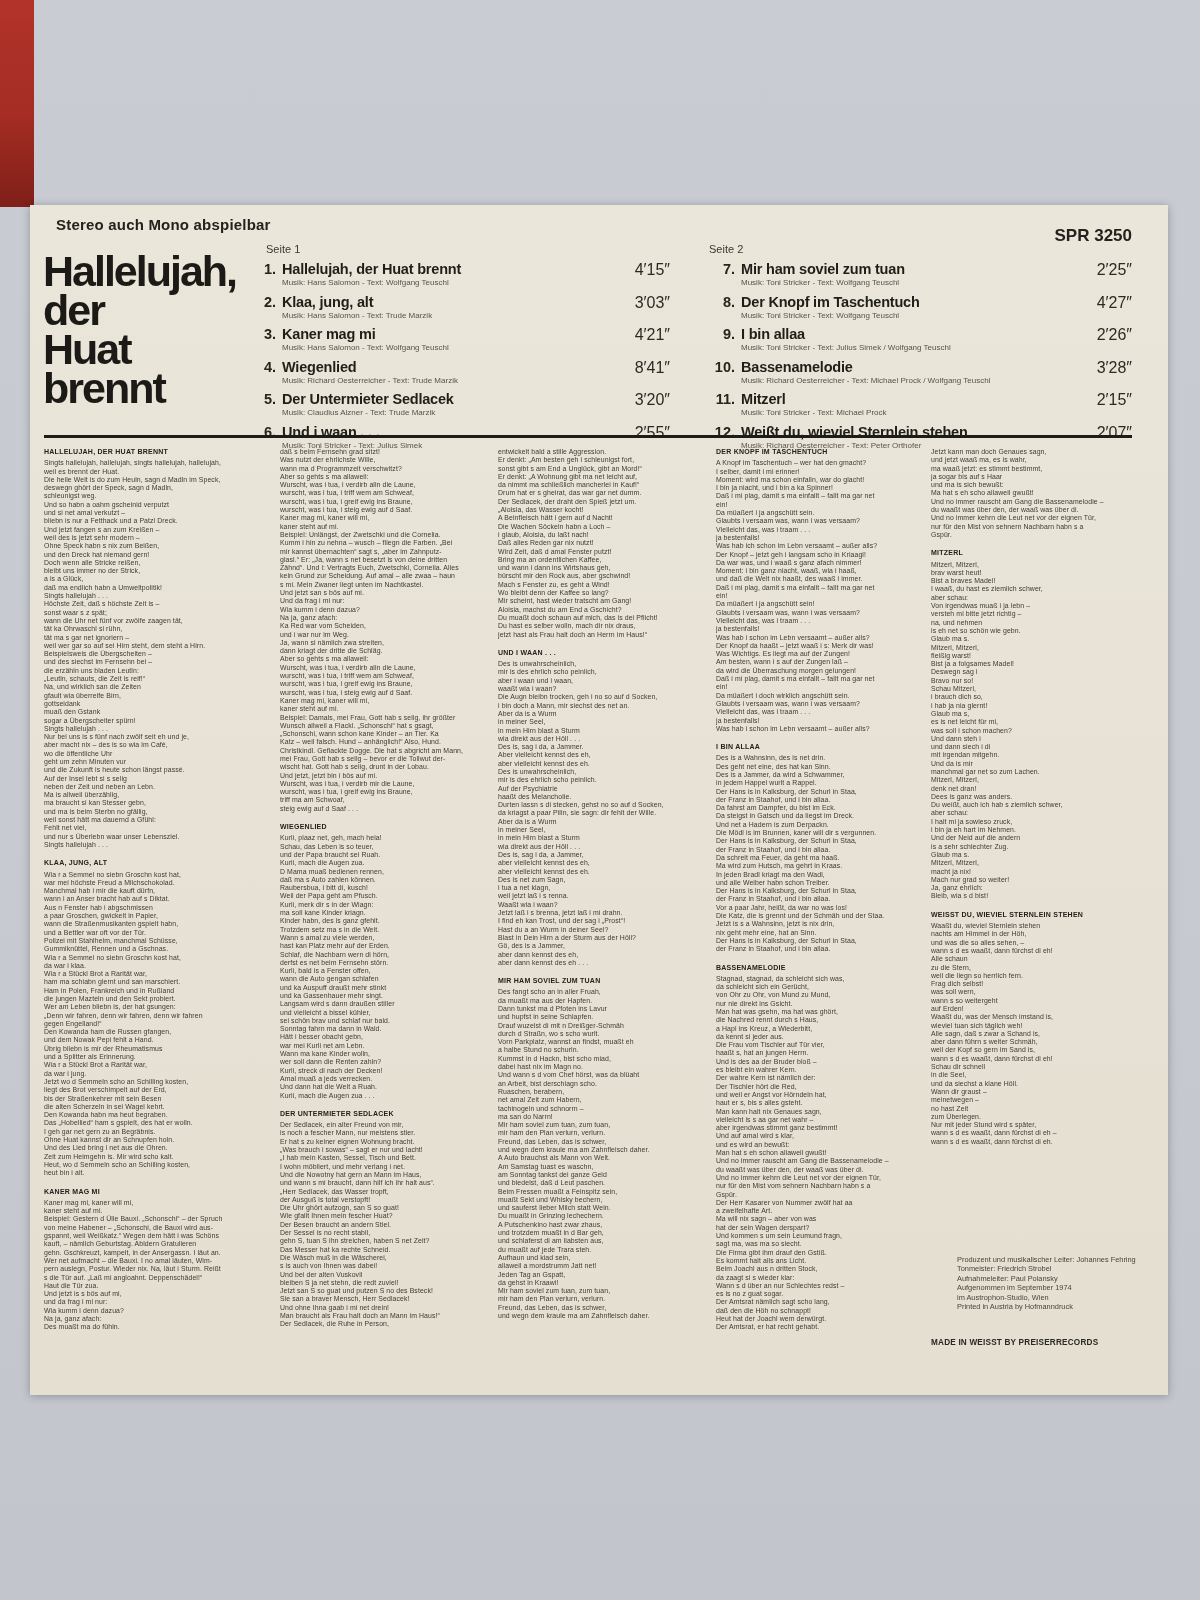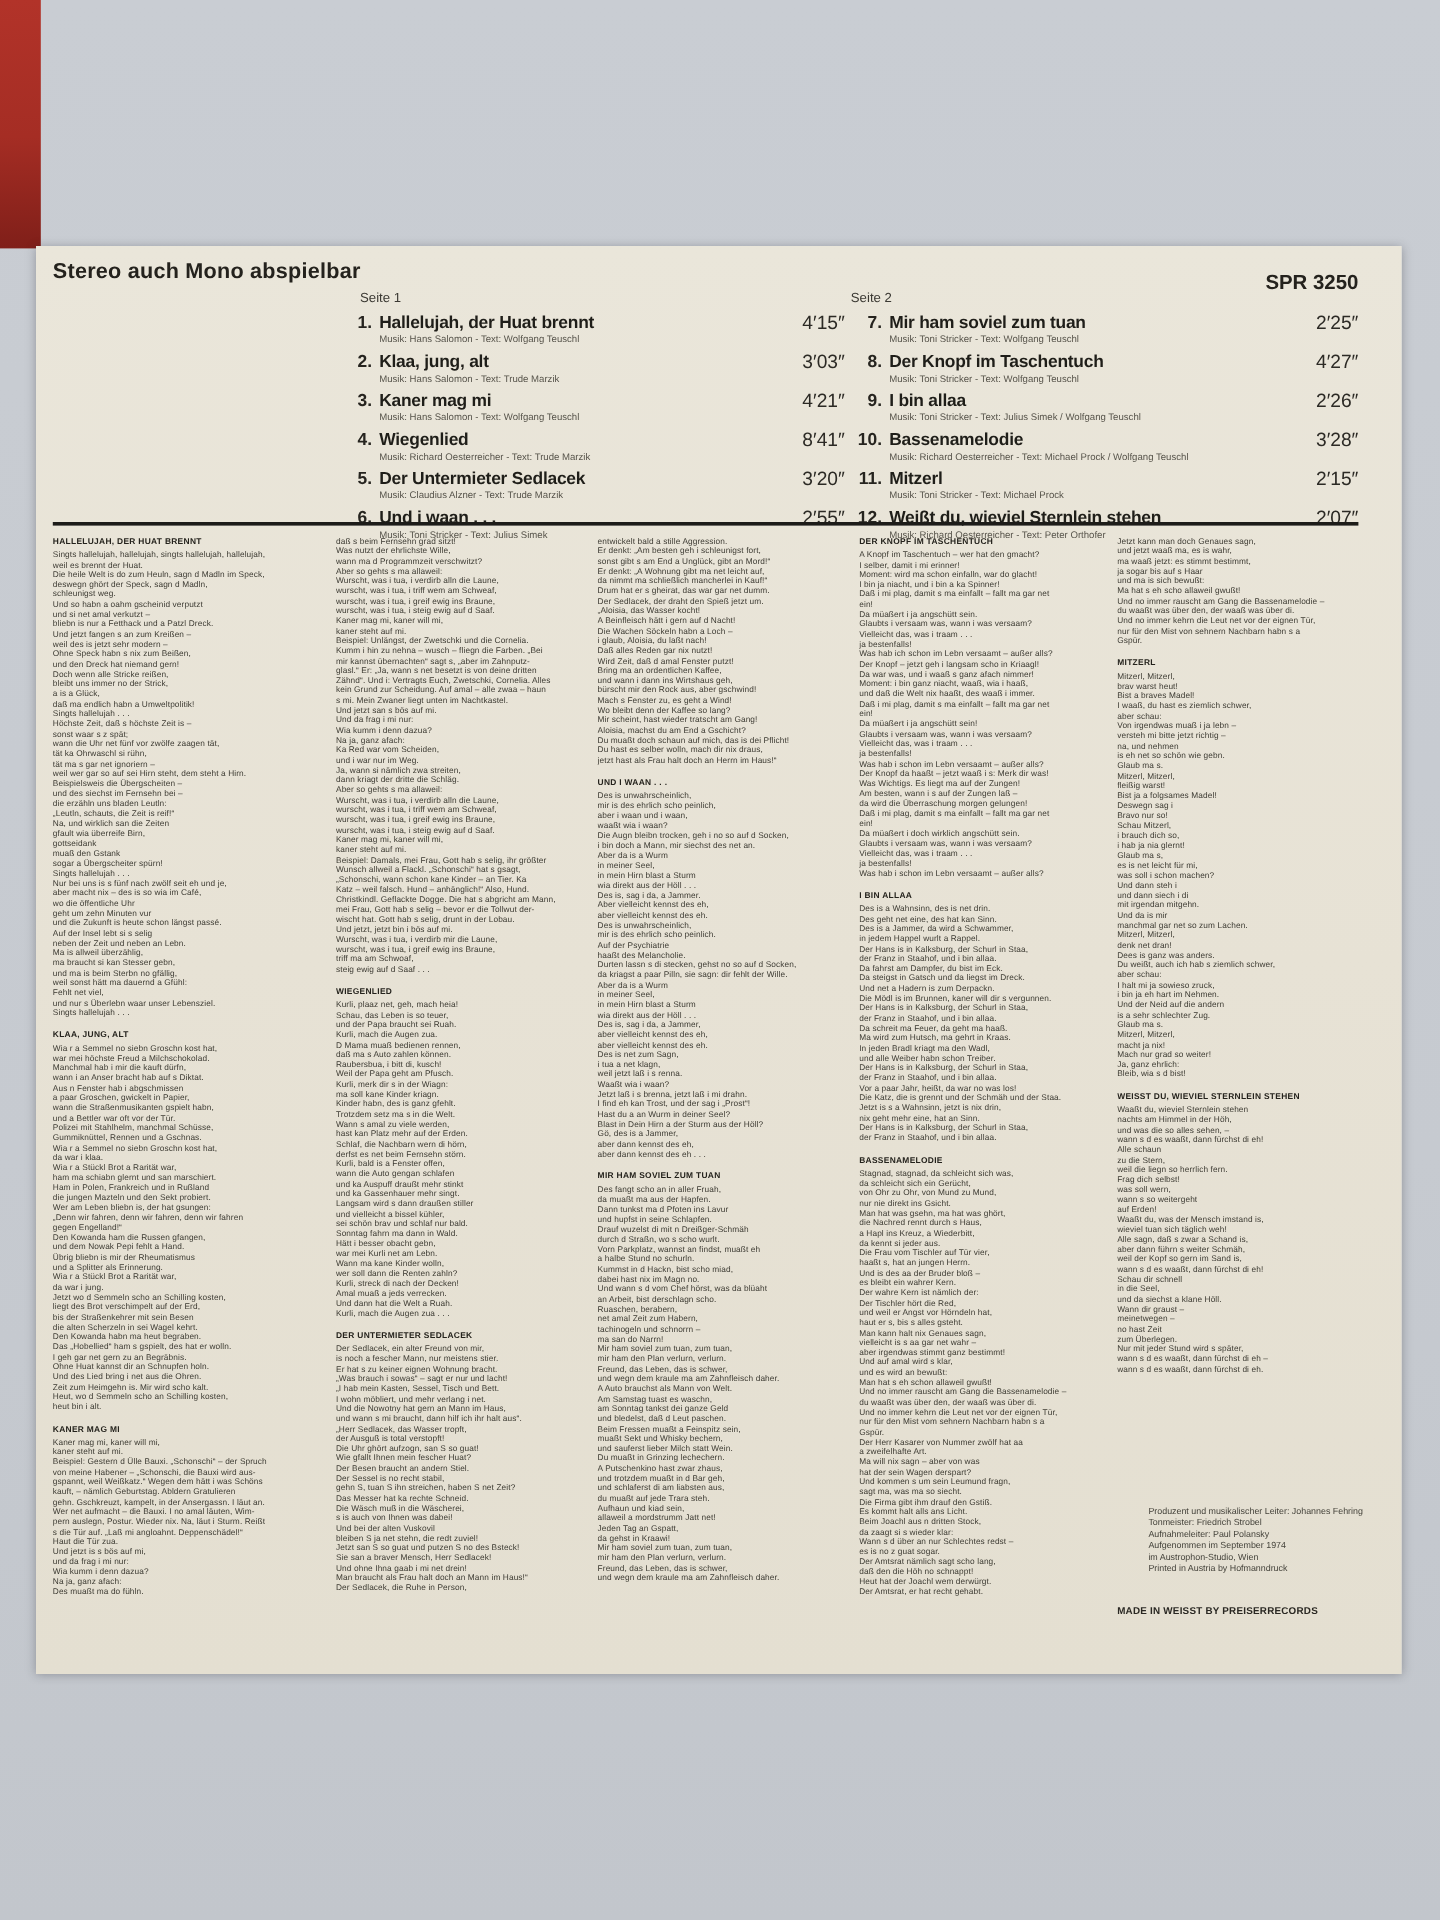--- a/index.html
+++ b/index.html
@@ -1,23 +1,23 @@
 <!DOCTYPE html>
 <html><head>
 <meta charset="utf-8">
 <style>
   html,body{margin:0;padding:0;}
   body{width:1200px;height:1600px;position:relative;background:linear-gradient(180deg,#c9cdd3 0%,#c6cad0 60%,#c2c6cc 100%);font-family:"Liberation Sans",sans-serif;overflow:hidden;}
   .red-strip{position:absolute;left:0;top:0;width:34px;height:207px;background:linear-gradient(180deg,#b23329 0%,#a52d24 55%,#801f19 100%);}
   .cover{position:absolute;left:30px;top:205px;width:1138px;height:1190px;background:linear-gradient(180deg,#eae6da 0%,#e7e2d5 50%,#e4dfd1 100%);box-shadow:0 1px 8px rgba(40,40,50,.35);color:#26241f;}
-  .stereo-note{position:absolute;left:14px;top:11px;font-size:18px;font-weight:700;letter-spacing:.2px;color:#24221d;}
+  .stereo-note{position:absolute;left:26px;top:11px;font-size:15px;font-weight:700;letter-spacing:.2px;color:#24221d;}
   .catalog{position:absolute;right:36px;top:21px;font-size:17px;font-weight:700;color:#24221d;}
   .album-title{position:absolute;left:13px;top:47px;margin:0;font-size:43px;line-height:39px;font-weight:700;letter-spacing:-2px;color:#1b1a17;}
   .side{position:absolute;top:38px;}
-  .side1{left:262px;width:412px;}
+  .side1{left:228px;width:412px;}
   .side2{left:679px;width:423px;}
   .side-label{font-size:11px;color:#3b3933;margin-bottom:7px;}
   .side1 .side-label{margin-left:8px;}
   .side2 .side-label{}
   .track{display:flex;align-items:flex-start;margin-bottom:7.5px;}
   .t-no{flex:0 0 18px;text-align:right;font-size:14.5px;font-weight:700;line-height:15px;}
   .side2 .t-no{flex-basis:26px;}
   .t-text{flex:1 1 auto;padding-left:6px;}
   .t-title{font-size:14.5px;font-weight:700;line-height:15px;letter-spacing:-.2px;color:#1f1e19;}
   .t-credit{font-size:8px;line-height:9px;color:#57544b;margin-top:1px;}
@@ -33,20 +33,26 @@
   .made-in{position:absolute;left:901px;top:1133px;font-size:8.2px;font-weight:700;letter-spacing:.2px;color:#2a2823;}
 </style>
 </head>
 <body>
 
 <div class="red-strip"></div>
 
 <div class="cover">
   <div class="stereo-note">Stereo auch Mono abspielbar</div>
   <div class="catalog">SPR 3250</div>
+  <h1 class="album-title">
+      <div>Hallelujah,</div>
+      <div>der</div>
+      <div>Huat</div>
+      <div>brennt</div>
+    </h1>
 
   <div class="side side1">
     <div class="side-label">Seite 1</div>
     <div id="side1-tracks">
         <div class="track">
           <span class="t-no">1.</span>
           <div class="t-text">
             <div class="t-title">Hallelujah, der Huat brennt</div>
             <div class="t-credit">Musik: Hans Salomon - Text: Wolfgang Teuschl</div>
           </div>

